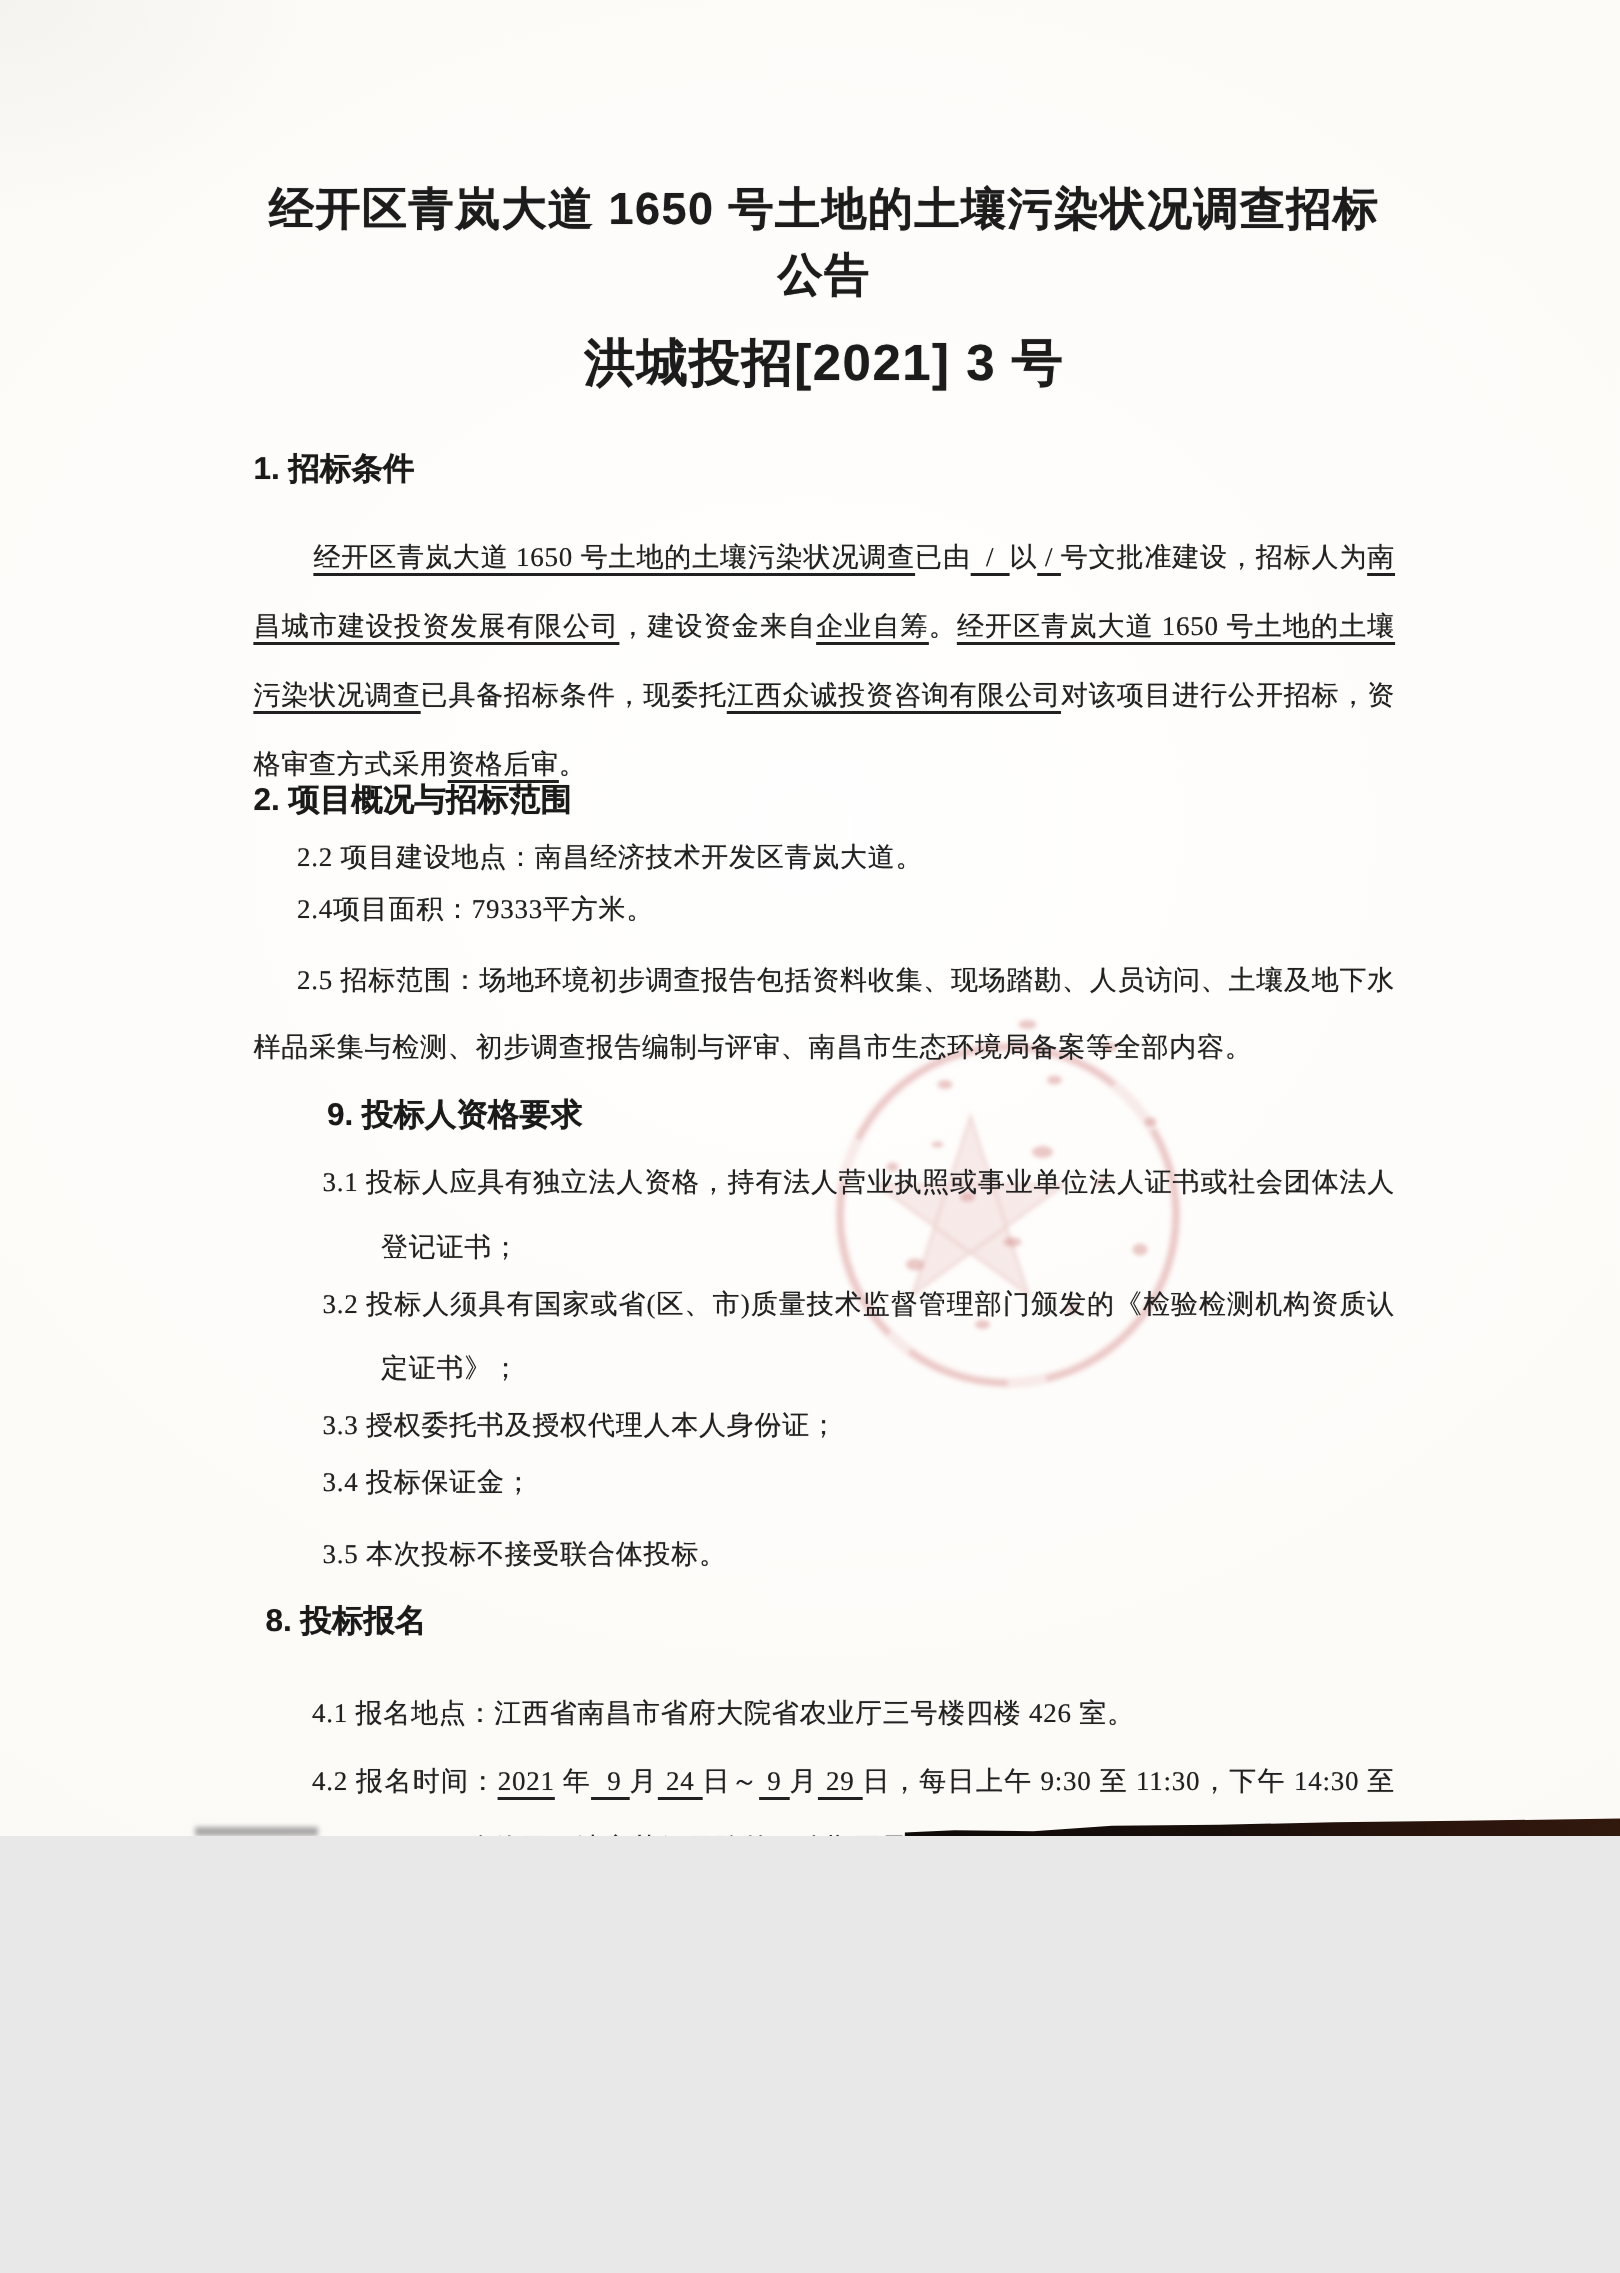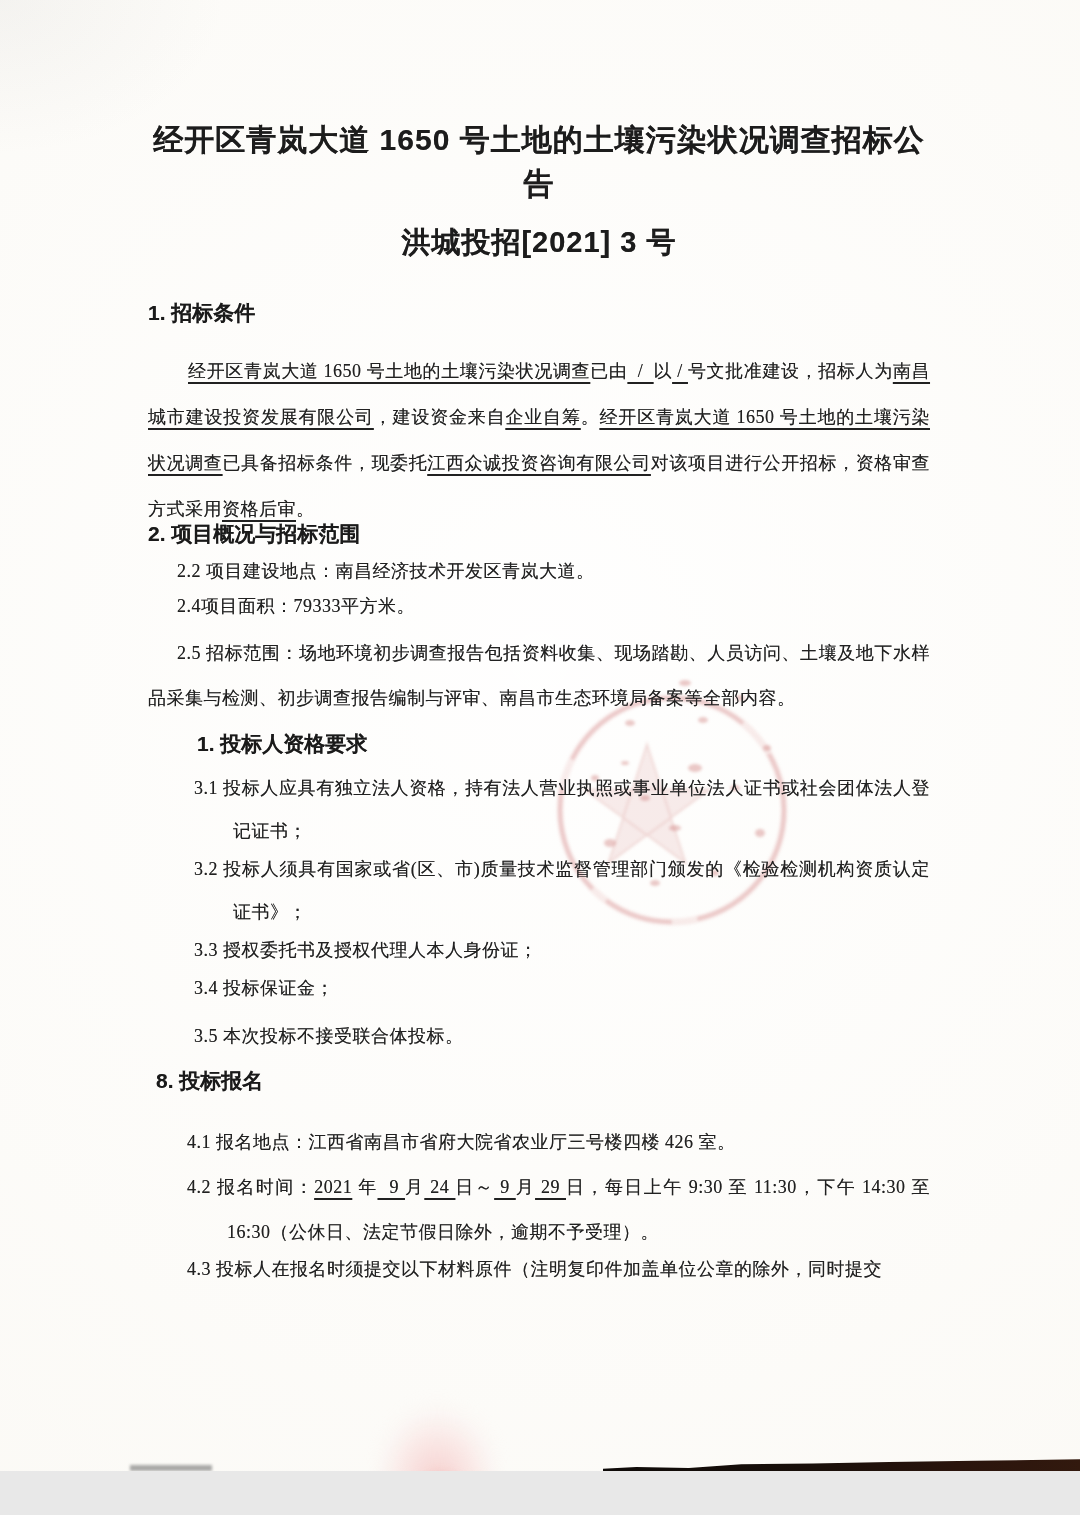--- a/index.html
+++ b/index.html
@@ -1,38 +1,39 @@
 <!DOCTYPE html>
 <html><head>
 <meta charset="utf-8">
 <style>
   * { margin:0; padding:0; box-sizing:border-box; }
   html,body { background:#e8e8e8; }
   .page {
     position:relative;
-    width:1080px; height:1471px;
+    width:1080px; height:1224px;
     margin:0 auto;
     background-color:#fdfcf9;
     background-image:
       radial-gradient(320px 220px at 0% 0%, rgba(175,175,175,0.10), transparent 70%),
       radial-gradient(90% 70% at 50% 45%, rgba(255,255,255,0.85), rgba(246,243,236,0.25));
     overflow:hidden;
     font-family:"Liberation Serif","DejaVu Serif",serif;
     color:#212121;
+    padding-left:21px;
   }
   .content { position:relative; z-index:2; padding:0 150px 0 148px; }
   .sans { font-family:"Liberation Sans","DejaVu Sans",sans-serif; font-weight:700; }
 
   .doc-title {
     margin-top:118px; font-size:30px; line-height:44px;
     text-align:center; letter-spacing:1px; color:#1c1c1c;
     text-shadow:0 0 0.6px rgba(20,20,20,0.65);
   }
   .doc-number {
-    margin-top:16px; font-size:29px; line-height:40px;
+    margin-top:16px; font-size:34px; line-height:40px;
     text-align:center; letter-spacing:1px; color:#1c1c1c;
     text-shadow:0 0 0.6px rgba(20,20,20,0.65);
   }
   .sec {
     font-size:21px; line-height:30px; color:#1a1a1a;
     text-shadow:0 0 0.5px rgba(20,20,20,0.6);
   }
   .sec-1 { margin-top:36px; }
   .sec-2 { margin-top:-13px; }
   .sec-3 { margin-top:8px; margin-left:49px; }
@@ -139,21 +140,21 @@
     <h2 class="doc-number sans">洪城投招[2021] 3 号</h2>
 
     <h3 class="sec sec-1 sans">1. 招标条件</h3>
     <p class="body-text intro"><span class="u">经开区青岚大道 1650 号土地的土壤污染状况调查</span><span>已由</span><span class="u">&nbsp;&nbsp;/&nbsp;&nbsp;</span><span>以</span><span class="u">&nbsp;/&nbsp;</span><span>号文批准建设，招标人为</span><span class="u">南昌城市建设投资发展有限公司</span><span>，建设资金来自</span><span class="u">企业自筹</span><span>。</span><span class="u">经开区青岚大道 1650 号土地的土壤污染状况调查</span><span>已具备招标条件，现委托</span><span class="u">江西众诚投资咨询有限公司</span><span>对该项目进行公开招标，资格审查方式采用</span><span class="u">资格后审</span><span>。</span></p>
 
     <h3 class="sec sec-2 sans">2. 项目概况与招标范围</h3>
     <p class="body-text it">2.2 项目建设地点：南昌经济技术开发区青岚大道。</p>
     <p class="body-text it it-24">2.4项目面积：79333平方米。</p>
     <p class="body-text it it-25">2.5 招标范围：场地环境初步调查报告包括资料收集、现场踏勘、人员访问、土壤及地下水样品采集与检测、初步调查报告编制与评审、南昌市生态环境局备案等全部内容。</p>
 
-    <h3 class="sec sec-3 sans">1. 投标人资格要求</h3>
+    <h3 class="sec sec-3 sans">9. 投标人资格要求</h3>
     <p class="body-text it3 it-31">3.1 投标人应具有独立法人资格，持有法人营业执照或事业单位法人证书或社会团体法人登记证书；</p>
     <p class="body-text it3 it-32">3.2 投标人须具有国家或省(区、市)质量技术监督管理部门颁发的《检验检测机构资质认定证书》；</p>
     <p class="body-text it3 it-33">3.3 授权委托书及授权代理人本人身份证；</p>
     <p class="body-text it3 it-34">3.4 投标保证金；</p>
     <p class="body-text it3 it-35">3.5 本次投标不接受联合体投标。</p>
 
     <h3 class="sec sec-4 sans">8. 投标报名</h3>
     <p class="body-text it4 it-41">4.1 报名地点：江西省南昌市省府大院省农业厅三号楼四楼 426 室。</p>
     <p class="body-text it4 it-42"><span>4.2 报名时间：</span><span class="u">2021</span><span> 年</span><span class="u">&nbsp;&nbsp;9&nbsp;</span><span>月</span><span class="u">&nbsp;24&nbsp;</span><span>日～</span><span class="u">&nbsp;9&nbsp;</span><span>月</span><span class="u">&nbsp;29&nbsp;</span><span>日，每日上午 9:30 至 11:30，下午 14:30 至 16:30（公休日、法定节假日除外，逾期不予受理）。</span></p>
     <p class="body-text it4 it-43">4.3 投标人在报名时须提交以下材料原件（注明复印件加盖单位公章的除外，同时提交</p>

